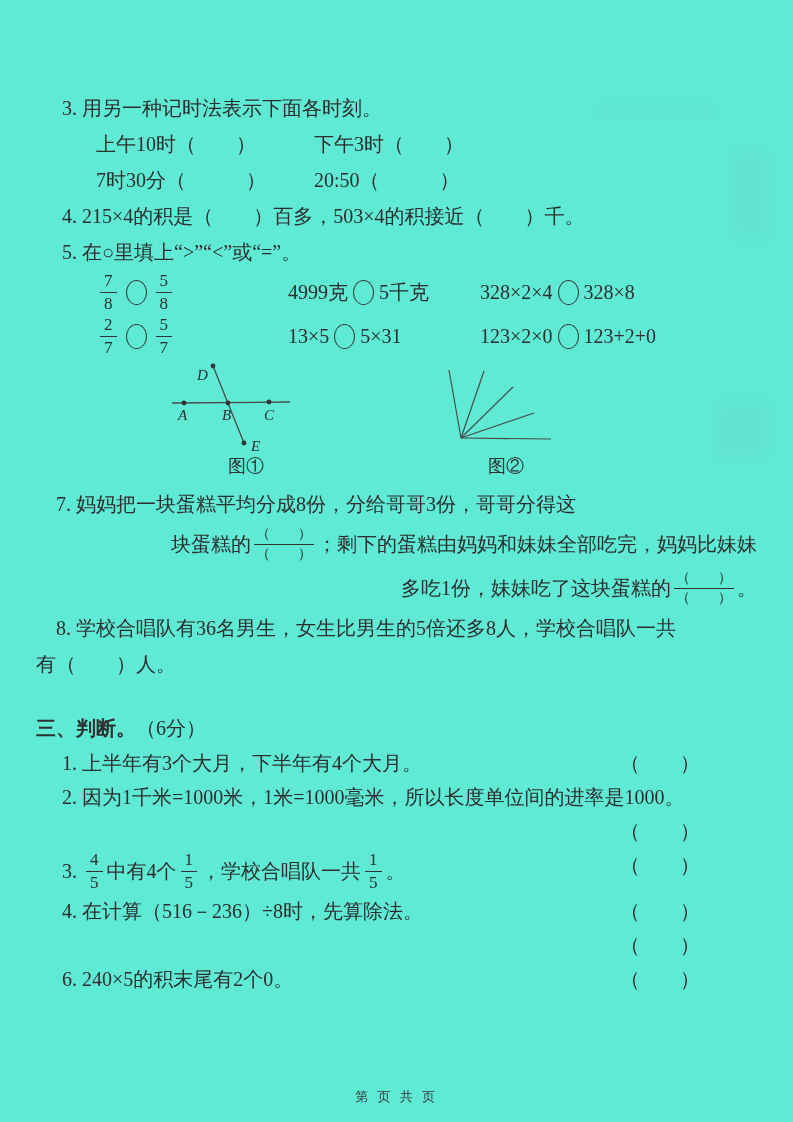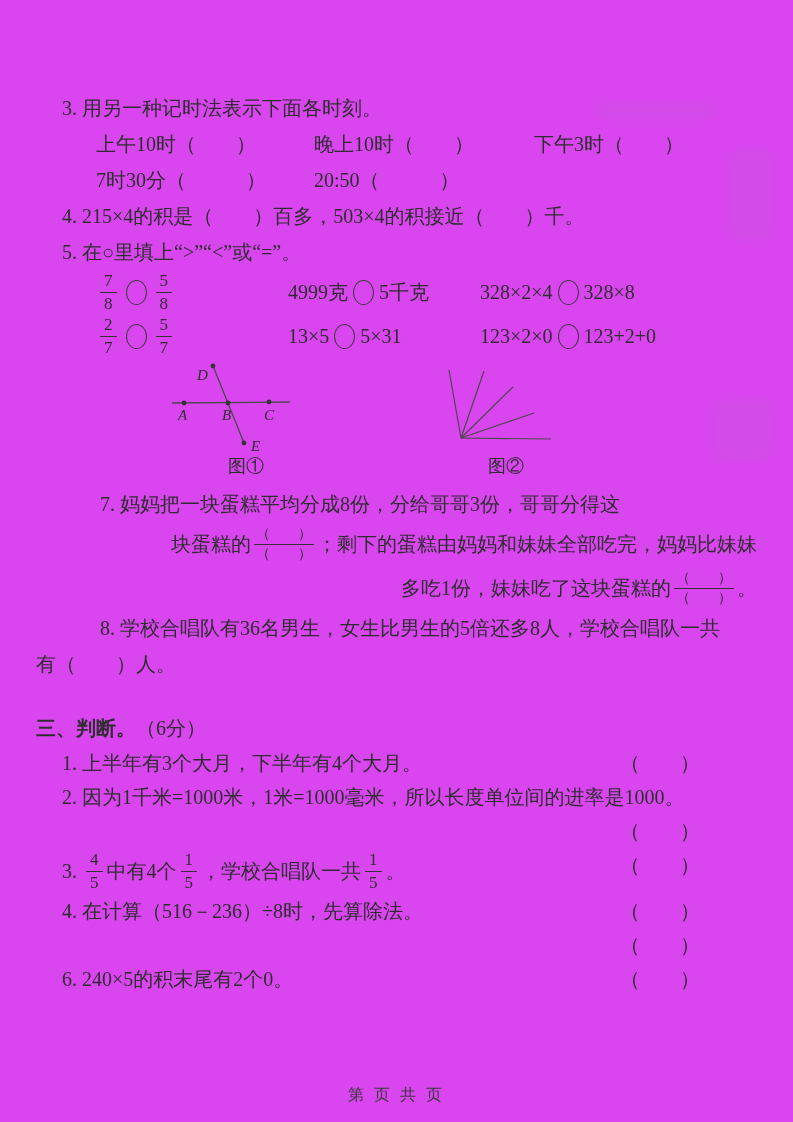--- a/index.html
+++ b/index.html
@@ -1,30 +1,30 @@
 <!DOCTYPE html>
 <html><head>
 <meta charset="utf-8">
 <style>
   * { margin:0; padding:0; box-sizing:border-box; }
   html,body { background:#e8e8e8; }
   .page {
     position:relative;
     width:793px; height:1122px;
     margin:0 auto;
-    background:#d946ef;
+    background:#5eead4;
     color:#2e2e2e;
     font-family:"Liberation Serif","DejaVu Serif",serif;
     font-size:20px;
     padding:90px 36px 0 36px;
     overflow:hidden;
   }
   .line { line-height:36px; white-space:nowrap; }
   .qline { margin-left:26px; }
-  .pline { margin-left:64px; }
+  .pline { margin-left:20px; }
   
   .cols-time { display:grid; grid-template-columns:218px 220px auto; margin-left:60px; }
   
   .cols-cmp { display:grid; grid-template-columns:192px 192px auto; margin-left:60px; height:44px; align-items:center; }
   .cmpcell { display:inline-flex; align-items:center; gap:3px; white-space:nowrap; }
   .cmp-circle {
     display:inline-block; width:21px; height:25px;
     border:1.5px solid #3c3c3c; border-radius:50%;
     margin:0 2px; flex:0 0 auto;
   }
@@ -46,40 +46,39 @@
   
   .jheader { margin-top:28px; line-height:36px; }
   .jheader .bold { font-weight:bold; }
   .jrow { display:flex; line-height:34px; }
   .jrow .jtext { margin-left:26px; white-space:nowrap; display:inline-flex; align-items:center; }
   .jrow .jans { margin-left:auto; margin-right:57px; white-space:nowrap; }
   .jrow-ansonly { display:flex; line-height:34px; }
   .jrow-ansonly .jans { margin-left:auto; margin-right:57px; }
   .jrow-tall { height:46px; }
   .footer { position:absolute; left:0; right:0; bottom:16px; text-align:center;
-            font-size:16px; letter-spacing:3px; color:#3a3a3a; }
+            font-size:13px; letter-spacing:3px; color:#3a3a3a; }
   
   .bleed { position:absolute; background:#8a93a0; opacity:.07; filter:blur(5px); border-radius:8px; }
   .bleed-1 { left:596px; top:104px; width:120px; height:14px; }
   .bleed-2 { left:730px; top:150px; width:42px; height:90px; }
   .bleed-3 { left:715px; top:400px; width:55px; height:60px; }
 </style>
 </head>
 <body>
 
 <div class="page">
 
   <div class="bleed bleed-1"></div>
   <div class="bleed bleed-2"></div>
   <div class="bleed bleed-3"></div>
 
   <div class="line qline">3. 用另一种记时法表示下面各时刻。</div>
   <div class="line cols-time">
     <span>上午10时（　　）</span>
-    <span>晚上10时（　　）</span>
     <span>下午3时（　　）</span>
   </div>
   <div class="line cols-time">
     <span>7时30分（　　　）</span>
     <span>20:50（　　　）</span>
   </div>
 
   <div class="line qline">4. 215×4的积是（　　）百多，503×4的积接近（　　）千。</div>
 
   <div class="line qline">5. 在○里填上“&gt;”“&lt;”或“=”。</div>

